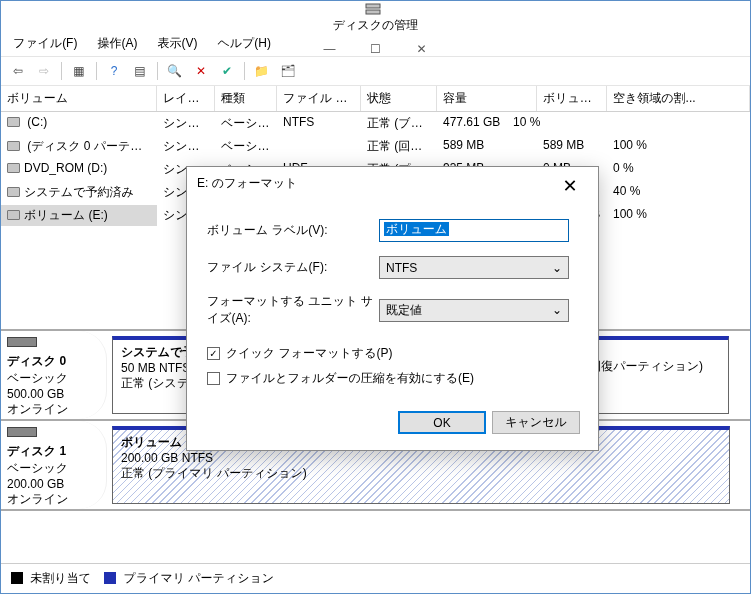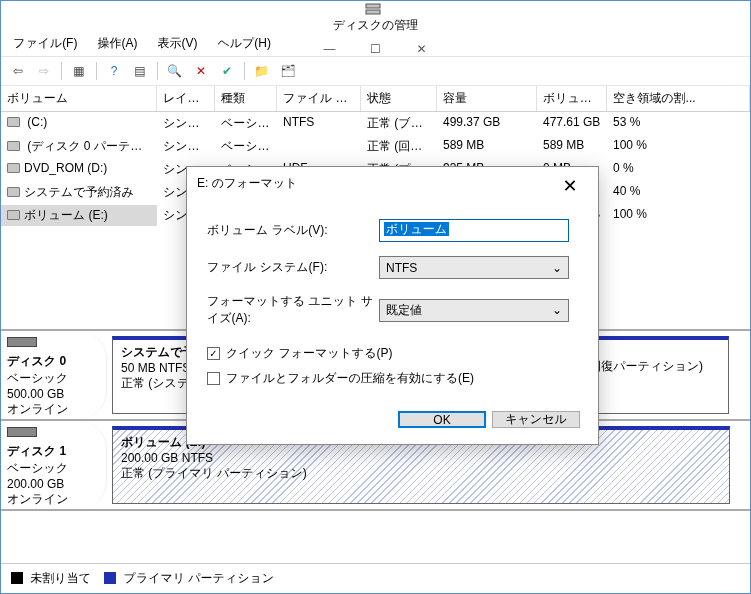--- a/index.html
+++ b/index.html
@@ -48,21 +48,21 @@
 .dlg-body { padding:14px 20px 6px; }
 .form-row { display:flex; align-items:center; margin-bottom:14px; }
 .form-row .lbl { width:172px; }
 .form-row .fld { flex:1; }
 .textin { width:190px; height:23px; border:1px solid #0063b1; padding:1px 4px; }
 .textin span { background:#0078d7; color:#fff; padding:0 2px; }
 .select { width:190px; height:23px; border:1px solid #767676; padding:2px 6px; display:flex; align-items:center; justify-content:space-between; background:#e9e9e9; }
 .chk { display:flex; align-items:center; margin-bottom:8px; }
 .chk .box { width:13px; height:13px; border:1px solid #666; background:#fff; margin-right:6px; display:flex; align-items:center; justify-content:center; font-size:10px; }
 .dlg-btns { display:flex; justify-content:flex-end; gap:6px; padding:10px 18px 16px; }
-.btn { width:88px; height:17px; border:1px solid #aaa; background:#e1e1e1; display:flex; align-items:center; justify-content:center; }
+.btn { width:88px; height:23px; border:1px solid #aaa; background:#e1e1e1; display:flex; align-items:center; justify-content:center; }
 .btn.primary { border:1px solid #0078d7; box-shadow:inset 0 0 0 1px #0078d7; }
 </style>
 </head>
 <body>
 
 <div class="titlebar">
   <span class="app-icon">
     <svg viewBox="0 0 16 16">
         <rect x="1" y="3" width="14" height="4" fill="#c2c2c2" stroke="#555"></rect>
         <rect x="1" y="9" width="14" height="4" fill="#c2c2c2" stroke="#555"></rect>
@@ -111,23 +111,22 @@
     <div class="c-free">ボリューム</div>
     <div class="c-pct">空き領域の割...</div>
   </div>
   <div id="lv-rows">
       <div class="lv-row">
         <div class="c-vol"><span class="vol-icon"></span> (C:)</div>
         <div class="c-layout">シンプル</div>
         <div class="c-type">ベーシック</div>
         <div class="c-fs">NTFS</div>
         <div class="c-status">正常 (ブート...</div>
-        <div class="c-cap">499.37 GB</div>
         <div class="c-free">477.61 GB</div>
-        <div class="c-pct">53 %</div>
+        <div class="c-pct">10 %</div>
       </div>
       <div class="lv-row">
         <div class="c-vol"><span class="vol-icon"></span> (ディスク 0 パーティシ...</div>
         <div class="c-layout">シンプル</div>
         <div class="c-type">ベーシック</div>
         <div class="c-fs"></div>
         <div class="c-status">正常 (回復...</div>
         <div class="c-cap">589 MB</div>
         <div class="c-free">589 MB</div>
         <div class="c-pct">100 %</div>

